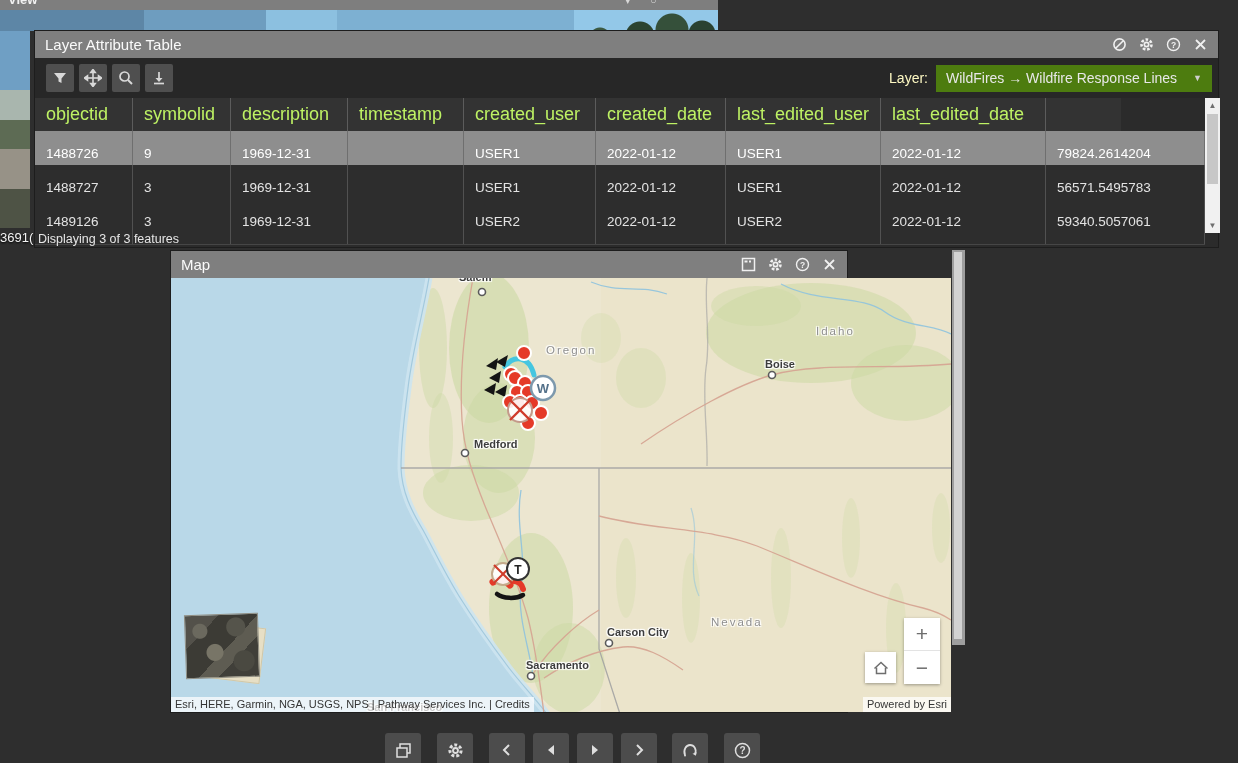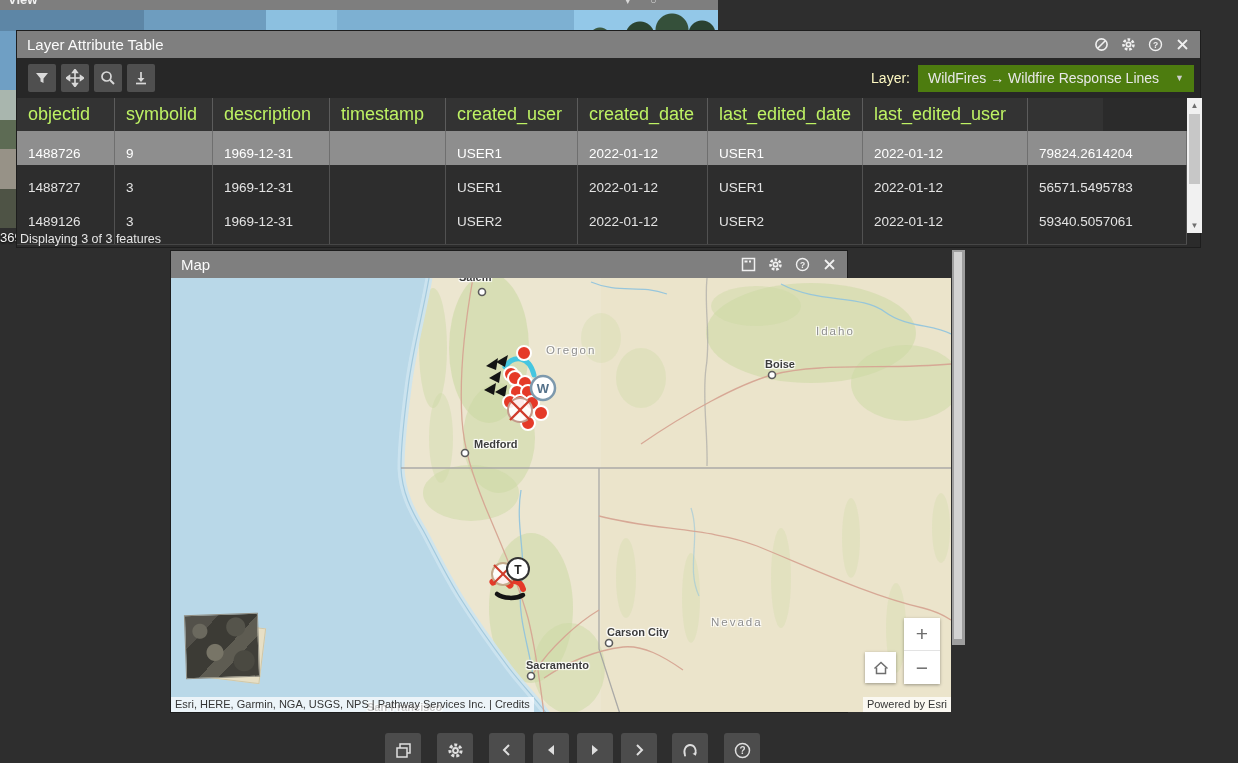--- a/index.html
+++ b/index.html
@@ -28,21 +28,21 @@
   .partial-left-text { position:absolute; left:0px; top:230px; color:#f4f4f4; font-size:13px; text-shadow:0 1px 2px #000; }
 
   
   .titlebar { position:absolute; left:0; top:0; right:0; height:27px; background:#7f7f7f;
     display:flex; align-items:center; padding:0 10px; color:#fafafa; font-size:15px; }
   .titlebar .spacer { flex:1; }
   .tb-ico { width:15px; height:15px; margin-left:12px; position:relative; display:inline-block; }
   .tb-ico svg { display:block; }
 
   
-  #attr-panel { position:absolute; left:16px; top:30px; width:1185px; height:218px;
+  #attr-panel { position:absolute; left:34px; top:30px; width:1185px; height:218px;
     background:#2b2b2b; border:1px solid #1d1d1d; }
   #attr-toolbar { position:absolute; left:0; top:27px; right:0; height:40px; background:#272727;
     display:flex; align-items:center; padding:0 6px; }
   .tool-btn { width:28px; height:28px; background:#4f4f4f; border-radius:2px; margin-left:5px;
     display:flex; align-items:center; justify-content:center; }
   .layer-zone { margin-left:auto; display:flex; align-items:center; }
   .layer-label { color:#fef9c3; font-size:14px; margin-right:8px; }
   .layer-select { width:276px; height:27px; background:#4d7c0f; color:#e8e8e8; font-size:14px;
     display:flex; align-items:center; padding:0 10px; }
   .layer-select .val { flex:1; }
@@ -181,22 +181,22 @@
       </div>
     </div>
 
     <div id="attr-head" class="grid-row">
       <div>objectid</div>
       <div>symbolid</div>
       <div>description</div>
       <div>timestamp</div>
       <div>created_user</div>
       <div>created_date</div>
+      <div>last_edited_user</div>
       <div>last_edited_date</div>
-      <div>last_edited_user</div>
     </div>
 
     <div class="data-row sel grid-row" style="top:100px;">
       <div>1488726</div>
       <div>9</div>
       <div>1969-12-31</div>
       <div></div>
       <div>USER1</div>
       <div>2022-01-12</div>
       <div>USER1</div>

